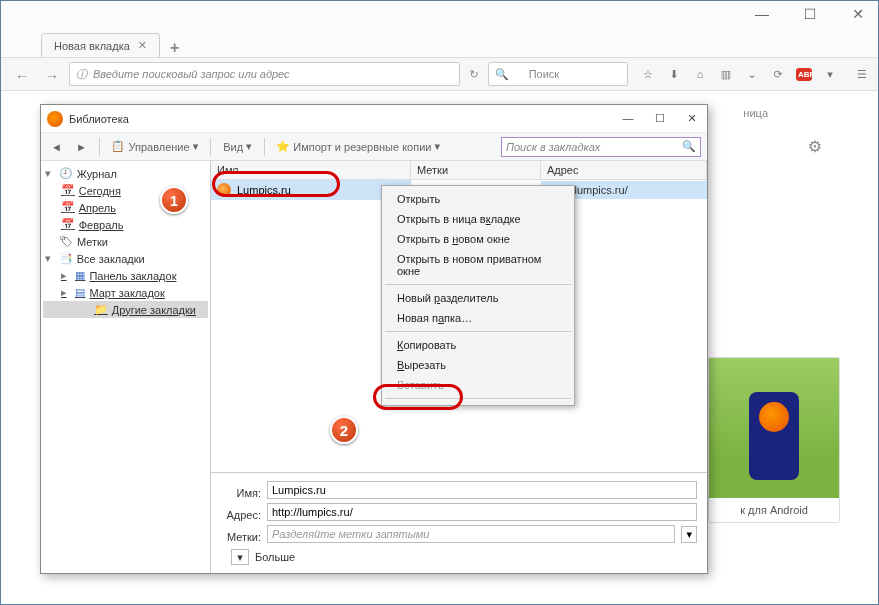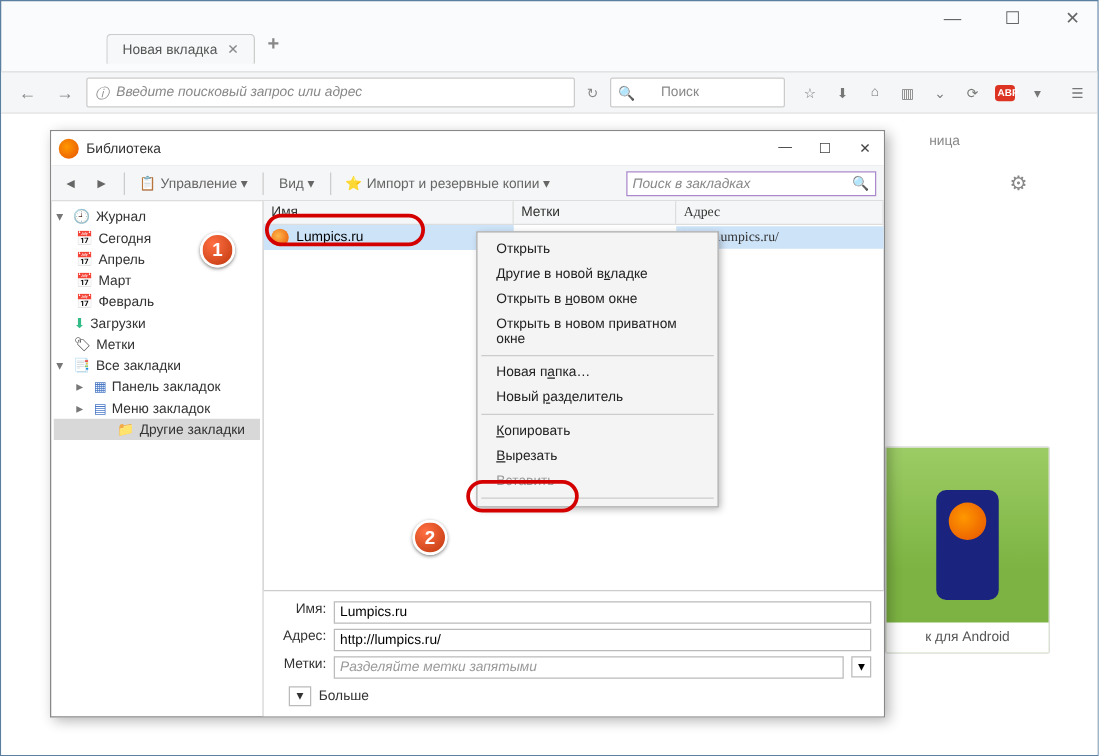--- a/index.html
+++ b/index.html
@@ -2,21 +2,21 @@
 <html><head>
 <meta charset="utf-8">
 <style>
 * { box-sizing: border-box; margin: 0; padding: 0; font-family: "Segoe UI", Tahoma, sans-serif; font-size: 11px; }
 body { width: 879px; height: 605px; background: #fff; position: relative; overflow: hidden; }
 
 
 .browser-window { position: absolute; left: 0; top: 0; width: 879px; height: 605px; border: 1px solid #5a7fa0; background: #fafbfc; }
 .win-controls-outer { position: absolute; top: 4px; right: 8px; display: flex; gap: 24px; }
 .win-btn { width: 24px; height: 20px; text-align: center; color: #666; font-size: 14px; line-height: 18px; cursor: default; }
-.tabbar { position: absolute; top: 26px; left: 40px; height: 30px; display: flex; align-items: flex-start; margin-left: 44px; }
+.tabbar { position: absolute; top: 26px; left: 40px; height: 30px; display: flex; align-items: flex-end; }
 .tab { background: #f7f8f9; border: 1px solid #ccc; border-bottom: none; padding: 5px 12px; display: flex; align-items: center; gap: 8px; border-radius: 4px 4px 0 0; color: #555; }
 .tab .x { color: #888; }
 .newtab { margin-left: 10px; color: #888; font-size: 16px; font-weight: bold; }
 .addrbar { position: absolute; top: 56px; left: 0; right: 0; height: 34px; background: #f5f6f7; border-top: 1px solid #ddd; border-bottom: 1px solid #ddd; display: flex; align-items: center; padding: 0 8px; gap: 4px; }
 .nav-arrow { width: 26px; height: 26px; border-radius: 3px; text-align: center; line-height: 26px; color: #888; font-size: 14px; }
 .url-field { flex: 1; background: #fff; border: 1px solid #ccc; height: 24px; display: flex; align-items: center; padding: 0 6px; gap: 6px; color: #888; font-style: italic; border-radius: 2px; }
 .reload { color: #888; width: 20px; text-align: center; }
 .search-field { width: 140px; background: #fff; border: 1px solid #ccc; height: 24px; display: flex; align-items: center; padding: 0 6px; color: #888; border-radius: 2px; }
 .toolbar-icons { display: flex; gap: 10px; margin-left: 8px; color: #777; }
 .toolbar-icons span { width: 16px; text-align: center; }
@@ -38,37 +38,37 @@
 .lib-wctrls { display: flex; gap: 14px; color: #444; }
 .lib-wctrls span { width: 18px; text-align: center; }
 .lib-toolbar { height: 28px; background: #f5f6f7; border-bottom: 1px solid #ddd; display: flex; align-items: center; padding: 0 6px; gap: 6px; }
 .tb-btn { color: #666; padding: 2px 4px; display: flex; align-items: center; gap: 3px; }
 .tb-sep { width: 1px; height: 18px; background: #ccc; margin: 0 2px; }
 .lib-search { margin-left: auto; width: 200px; height: 20px; border: 1px solid #a8c; background: #fff; display: flex; align-items: center; padding: 0 4px; color: #888; font-style: italic; }
 .lib-search .mag { margin-left: auto; color: #4a7ac7; font-style: normal; }
 .lib-body { flex: 1; display: flex; min-height: 0; }
 .lib-tree { width: 170px; border-right: 1px solid #ccc; padding: 4px 2px; overflow: hidden; }
 .tree-row { display: flex; align-items: center; gap: 4px; padding: 2px 2px; color: #333; white-space: nowrap; }
-.tree-row.i1 { padding-left: 18px; }
+.tree-row.i1 { padding-left: 18px; text-decoration: underline; }
 .tree-row.sel { background: #d8d8d8; padding-left: 37px; }
 .expander { width: 10px; color: #777; }
 .ic-clock::before { content: "🕘"; font-size: 11px; }
 .ic-cal::before { content: "📅"; font-size: 11px; }
 .ic-dl::before { content: "⬇"; color: #3b8; }
 .ic-tag::before { content: "🏷"; }
 .ic-book::before { content: "📑"; }
 .ic-panel::before { content: "▦"; color: #4a7ac7; }
 .ic-menu::before { content: "▤"; color: #4a7ac7; }
 .ic-other::before { content: "📁"; color: #daa520; }
 .lib-main { flex: 1; display: flex; flex-direction: column; }
 .list-hdr { display: flex; background: #f5f6f7; border-bottom: 1px solid #ddd; align-items: center; }
 .list-hdr div { padding: 3px 6px; border-right: 1px solid #ddd; color: #333; }
 .col-name { width: 200px; }
 .col-tags { width: 130px; }
-.col-addr { flex: 1; font-family: Liberation Serif, serif; }
+.col-addr { flex: 1; }
 .list-row { display: flex; align-items: center; }
 .list-row .cell { padding: 3px 6px; }
 .list-row.sel .col-name, .list-row.sel .col-addr, .list-row.sel .col-tags { background: #cde3f8; }
 .list-row .col-name { width: 200px; display: flex; align-items: center; gap: 6px; }
 .list-row .col-tags { width: 130px; }
 .list-row .col-addr { flex: 1; color: #333; }
 .fav { width: 14px; height: 14px; background: radial-gradient(circle at 40% 40%, #ffb74d, #e65100); border-radius: 50%; }
 
 
 .oval { position: absolute; border: 3px solid #d40000; border-radius: 20px; pointer-events: none; }
@@ -80,21 +80,21 @@
 
 
 .ctx { position: absolute; left: 381px; top: 185px; width: 194px; background: #f4f4f4; border: 1px solid #aaa; box-shadow: 2px 2px 6px rgba(0,0,0,.3); padding: 3px 1px; }
 .ctx-item { padding: 4px 14px; color: #222; }
 .ctx-item.disabled { color: #999; }
 .ctx-sep { height: 1px; background: #ccc; margin: 3px 2px; }
 .ctx u { text-decoration: underline; }
 
 
 .details { border-top: 1px solid #ccc; padding: 8px 10px; background: #fff; }
-.drow { display: flex; align-items: flex-start; gap: 6px; margin-bottom: 4px; }
+.drow { display: flex; align-items: flex-end; gap: 6px; margin-bottom: 4px; }
 .drow label { text-align: right; color: #333; }
 .drow input { flex: 1; border: 1px solid #bbb; padding: 2px 4px; background: #fff; }
 .drow input::placeholder { color: #999; font-style: italic; }
 .more { display: flex; align-items: center; gap: 6px; margin-top: 6px; color: #333; margin-left: 10px; }
 .more .chev { border: 1px solid #bbb; width: 18px; height: 16px; text-align: center; line-height: 14px; }
 </style>
 </head>
 <body>
 
 <div class="browser-window">
@@ -178,50 +178,41 @@
       <div class="tree-row i1">
           <span class="ic-cal"></span>
           <span>Сегодня</span>
         </div>
       <div class="tree-row i1">
           <span class="ic-cal"></span>
           <span>Апрель</span>
         </div>
       <div class="tree-row i1">
           <span class="ic-cal"></span>
-          <span>Март</span>
-        </div>
-      <div class="tree-row i1">
-          <span class="ic-cal"></span>
           <span>Февраль</span>
-        </div>
-      <div class="tree-row">
-          <span class="expander"></span>
-          <span class="ic-dl"></span>
-          <span>Загрузки</span>
         </div>
       <div class="tree-row">
           <span class="expander"></span>
           <span class="ic-tag"></span>
           <span>Метки</span>
         </div>
       <div class="tree-row">
           <span class="expander">▾</span>
           <span class="ic-book"></span>
           <span>Все закладки</span>
         </div>
       <div class="tree-row i1">
           <span class="expander">▸</span>
           <span class="ic-panel"></span>
           <span>Панель закладок</span>
         </div>
       <div class="tree-row i1">
           <span class="expander">▸</span>
           <span class="ic-menu"></span>
-          <span>Меню закладок</span>
+          <span>Март закладок</span>
         </div>
       <div class="tree-row i1 sel">
           <span class="expander"></span>
           <span class="ic-other"></span>
           <span>Другие закладки</span>
         </div>
     </div>
     <div class="lib-main">
       <div class="list-hdr">
         <div class="col-name">Имя</div>
@@ -258,26 +249,26 @@
       </div>
     </div>
   </div>
 </div>
 
 <div class="oval oval1"></div>
 <div class="badge badge1">1</div>
 
 <div class="ctx">
   <div class="ctx-item"><span>Открыть</span></div>
-  <div class="ctx-item"><span>Другие в новой в</span><u>к</u><span>ладке</span></div>
+  <div class="ctx-item"><span>Открыть в ница в</span><u>к</u><span>ладке</span></div>
   <div class="ctx-item"><span>Открыть в </span><u>н</u><span>овом окне</span></div>
   <div class="ctx-item"><span>Открыть в новом приватном окне</span></div>
   <div class="ctx-sep"></div>
+  <div class="ctx-item"><span>Новый </span><u>р</u><span>азделитель</span></div>
   <div class="ctx-item"><span>Новая п</span><u>а</u><span>пка…</span></div>
-  <div class="ctx-item"><span>Новый </span><u>р</u><span>азделитель</span></div>
   <div class="ctx-sep"></div>
   <div class="ctx-item"><u>К</u><span>опировать</span></div>
   <div class="ctx-item"><u>В</u><span>ырезать</span></div>
   <div class="ctx-item disabled"><span>Вставить</span></div>
   <div class="ctx-sep"></div>
 </div>
 
 <div class="oval oval2"></div>
 <div class="badge badge2">2</div>
 

